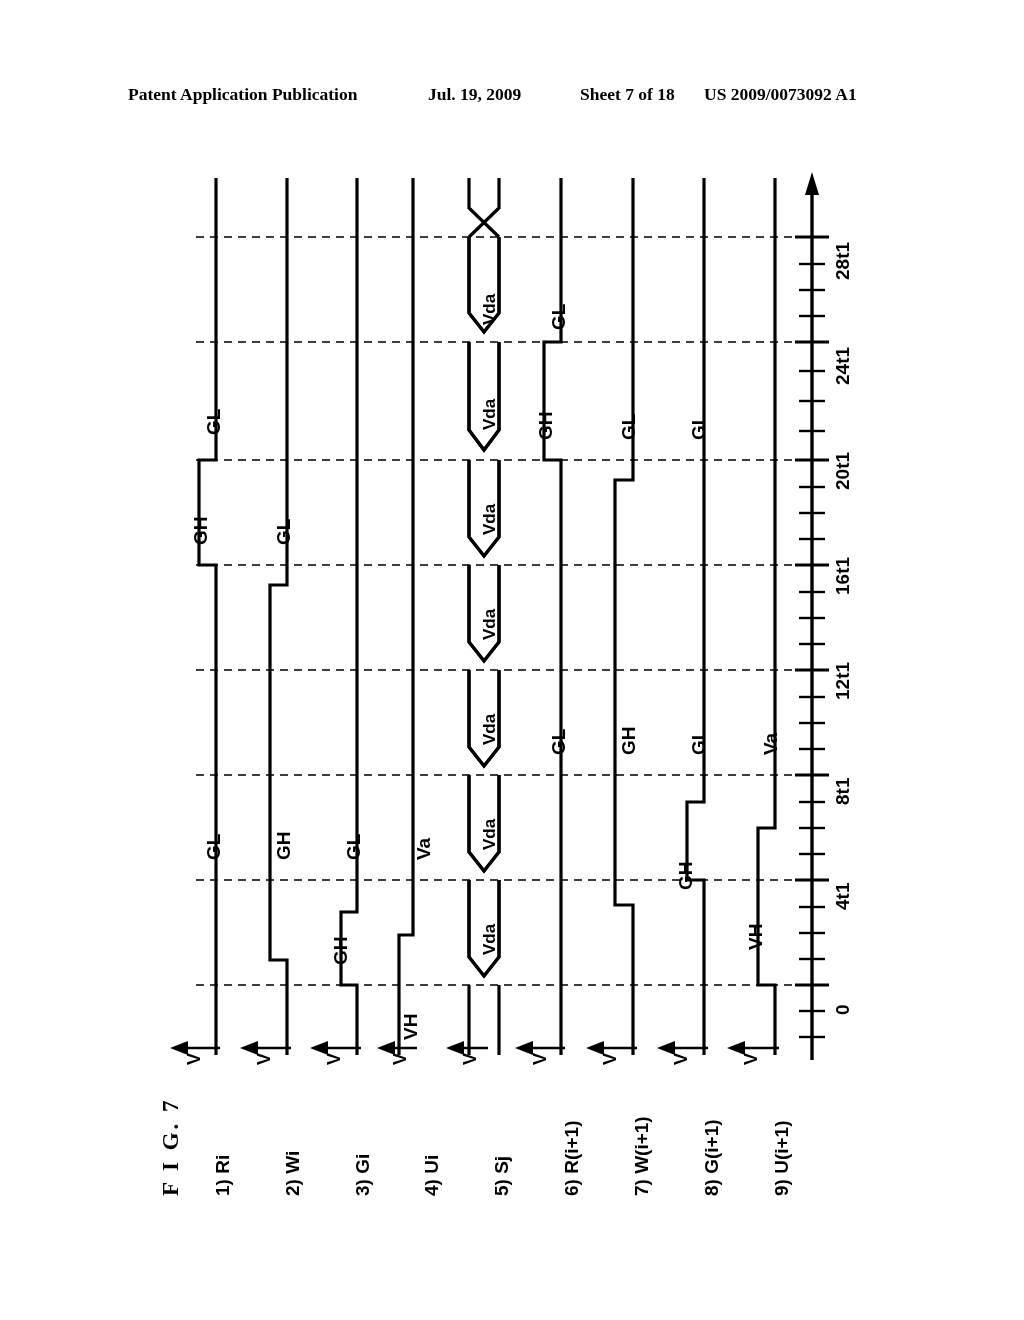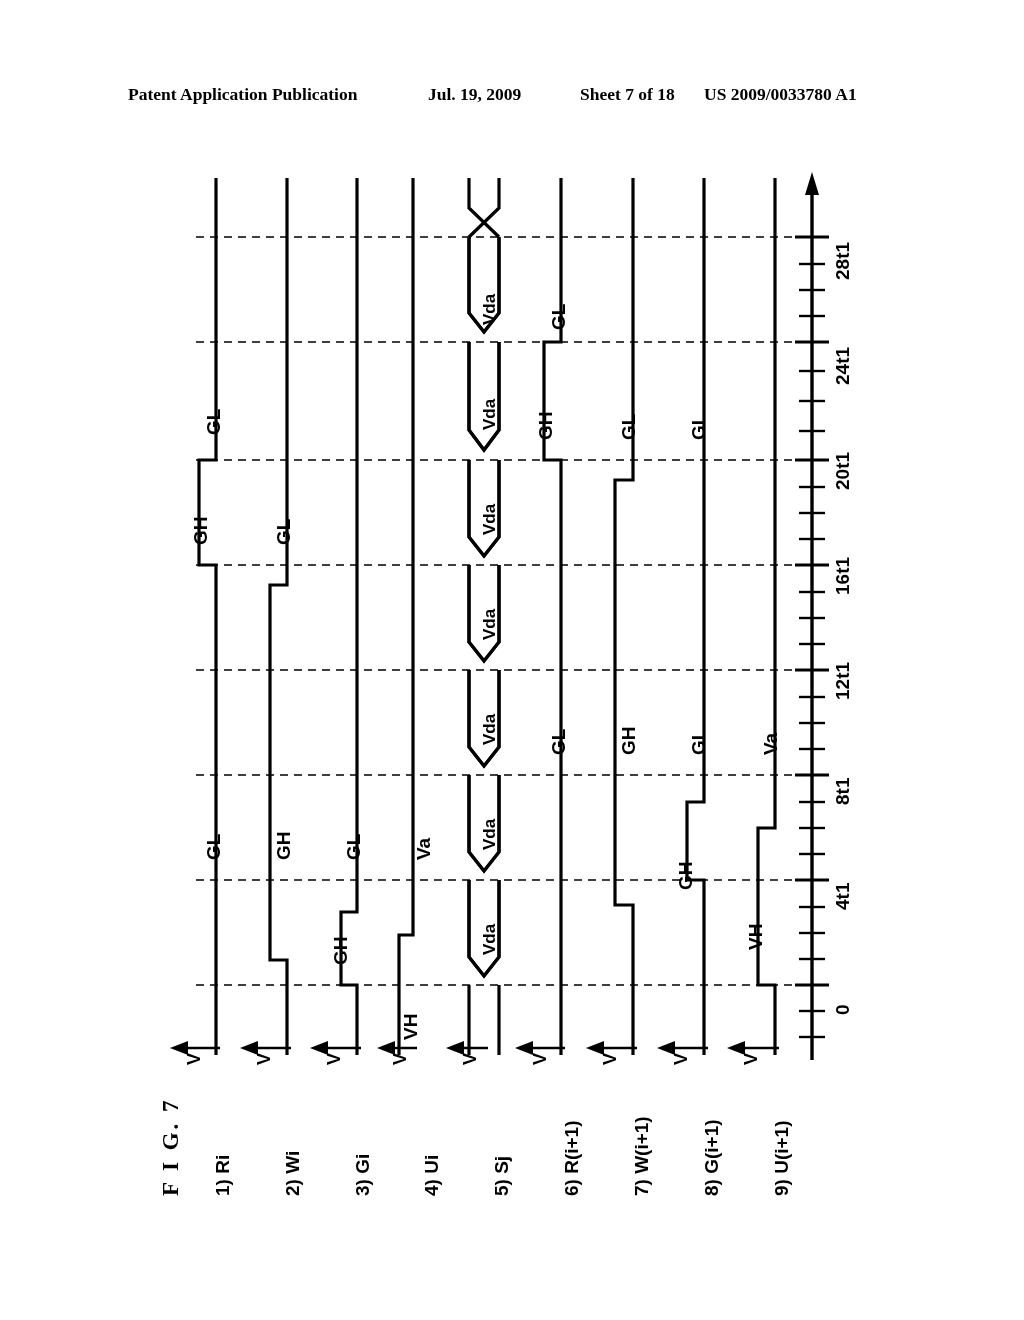--- a/index.html
+++ b/index.html
@@ -84,21 +84,21 @@
     font-size: 17px;
   }
 </style>
 </head>
 <body>
 
 <div id="header">
   <span class="hdr-seg" id="hdr-pub">Patent Application Publication</span>
   <span class="hdr-seg" id="hdr-date">Jul. 19, 2009</span>
   <span class="hdr-seg" id="hdr-sheet">Sheet 7 of 18</span>
-  <span class="hdr-seg" id="hdr-num">US 2009/0033780 A1</span>
+  <span class="hdr-seg" id="hdr-num">US 2009/0073092 A1</span>
 </div>
 
 <div id="figure">
 
   <div class="rot fig-title" style="left:158px; top:1196px;">F I G.  7</div>
 
   <div class="rot row-label" style="left:212px; top:1196px;">1) Ri</div>
   <div class="rot row-label" style="left:282px; top:1196px;">2) Wi</div>
   <div class="rot row-label" style="left:352px; top:1196px;">3) Gi</div>
   <div class="rot row-label" style="left:421px; top:1196px;">4) Ui</div>

